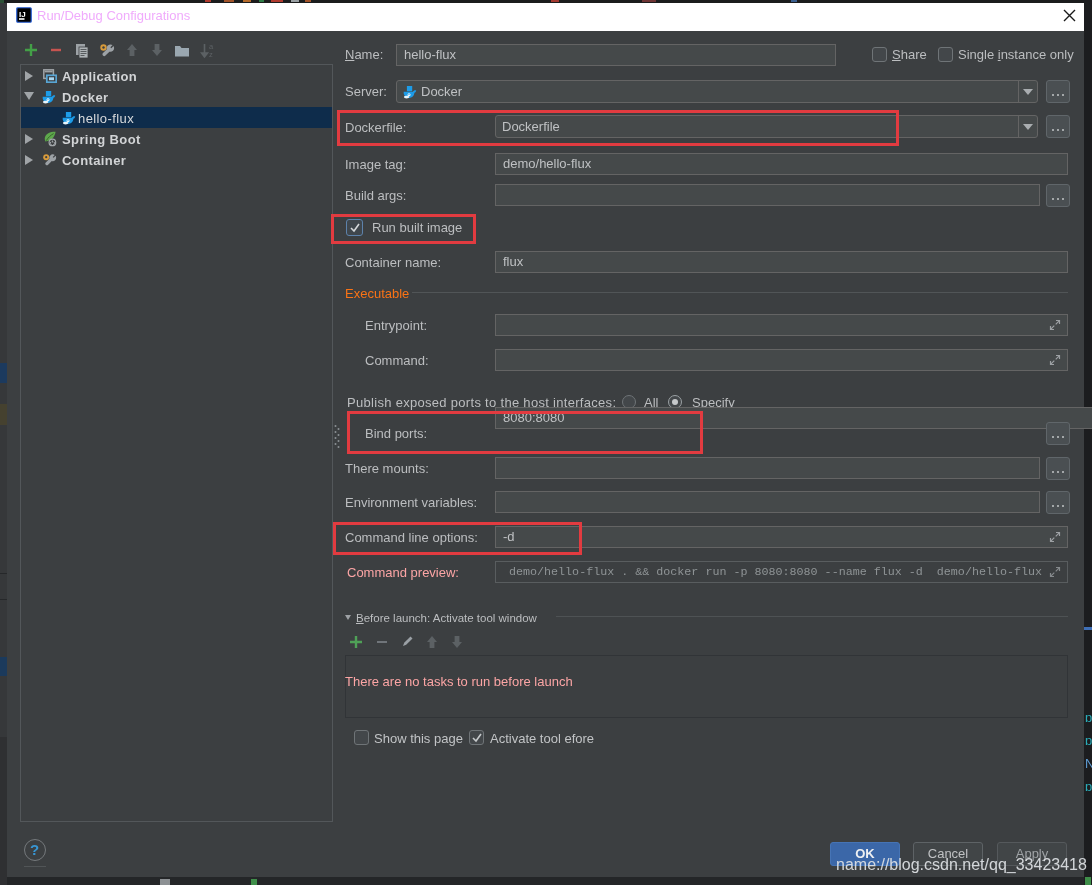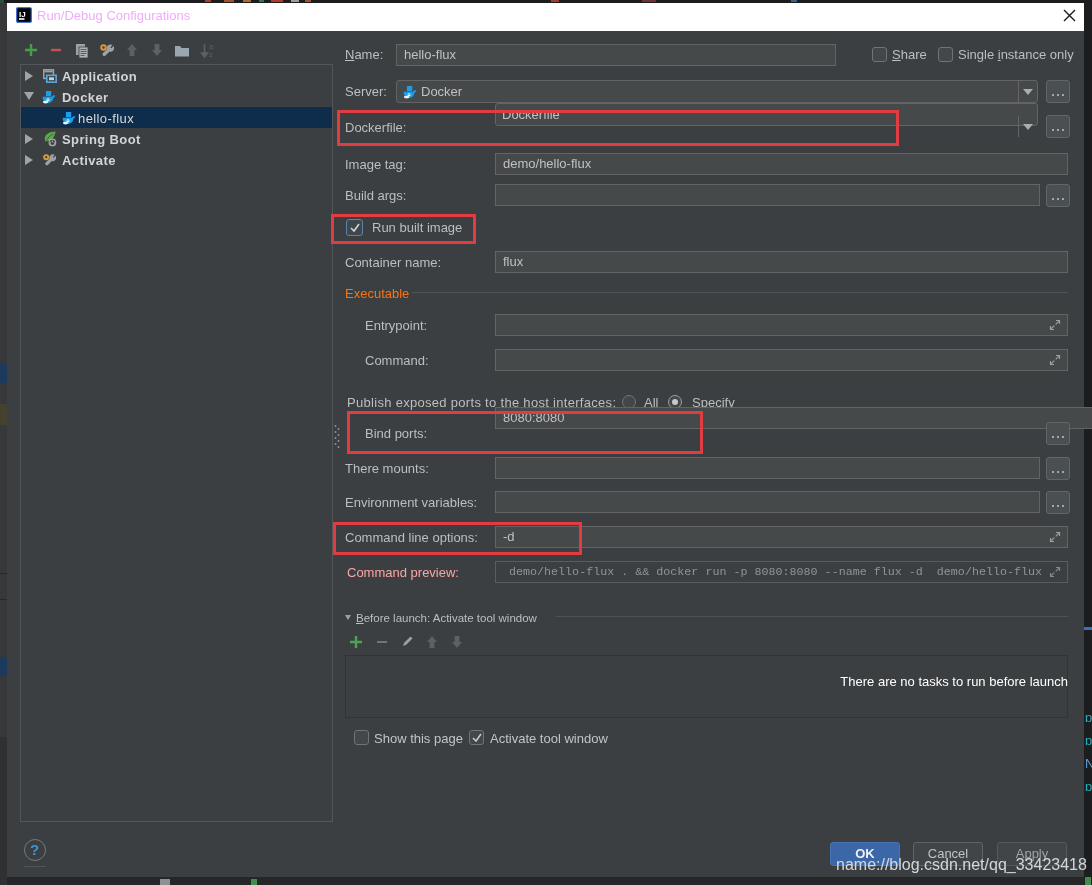--- a/index.html
+++ b/index.html
@@ -116,21 +116,21 @@
         <path d="M8.9 10.8 a2.1 2.1 0 1 0 3 0" stroke="#a2a7aa" stroke-width="1" fill="none"></path>
       </svg>
     <div class="tree" style="left:62px;top:132px">Spring Boot</div>
 
     <div class="arrR" style="left:25px;top:155px"></div>
     <svg class="abs" style="left:42px;top:153px" width="15" height="15" viewBox="0 0 15 15">
         <circle cx="4.2" cy="4.2" r="3" fill="#d89b3b"></circle>
         <circle cx="4.2" cy="4.2" r="1.1" fill="#3c3f41"></circle>
         <path d="M13.6 2.8 C14.5 4.2 14.3 6 13.1 7.2 C12.2 8.1 10.9 8.4 9.8 8 L6.1 11.7 C5.4 12.4 4.4 12.4 3.8 11.7 C3.1 11.1 3.1 10 3.8 9.4 L7.5 5.7 C7.1 4.6 7.4 3.3 8.3 2.4 C9.5 1.2 11.3 1 12.7 1.9 L10.7 3.9 L11.6 4.8 Z" fill="#9da2a6"></path>
       </svg>
-    <div class="tree" style="left:62px;top:153px">Activate</div>
+    <div class="tree" style="left:62px;top:153px">Container</div>
   </div>
 
   <div id="splitter">
     <svg class="abs" style="left:334px;top:424px" width="6" height="24" viewBox="0 0 6 24">
       <g fill="#8b9094">
           <circle cx="1.5" cy="2" r="1"></circle>
           <circle cx="4.5" cy="5" r="1"></circle>
           <circle cx="1.5" cy="8" r="1"></circle>
           <circle cx="4.5" cy="11" r="1"></circle>
           <circle cx="1.5" cy="14" r="1"></circle>
@@ -157,21 +157,21 @@
         <path d="M0.7 6.8 H9.7 C10.4 5.6 11.7 5 13.2 5.4 C13 6.5 12.4 7.3 11.4 7.7 C11.2 10.8 9 12.9 6.2 12.9 C3.4 12.9 1.1 11.1 0.7 8.4 Z" fill="#1d9ce8"></path>
         <ellipse cx="3.6" cy="12.1" rx="2.7" ry="1.3" fill="#e8f4fb"></ellipse>
         <circle cx="6" cy="9.7" r="1.5" fill="#fff"></circle>
         <circle cx="6" cy="9.7" r="0.65" fill="#1d9ce8"></circle>
       </svg>
     <div class="abs" style="left:1018px;top:81px;width:1px;height:21px;background:#646464"></div>
     <div class="cArr" style="left:1023px;top:89px"></div>
     <div class="DOT" style="left:1046px;top:80px"></div>
 
     <div class="L" style="left:345px;top:120px">Dockerfile:</div>
-    <div class="CB" style="left:495px;top:103px;width:543px">Dockerfile</div>
+    <div class="CB" style="left:495px;top:115px;width:543px">Dockerfile</div>
     <div class="abs" style="left:1018px;top:116px;width:1px;height:21px;background:#646464"></div>
     <div class="cArr" style="left:1023px;top:124px"></div>
     <div class="DOT" style="left:1046px;top:115px"></div>
     <div class="R" style="left:337px;top:110px;width:562px;height:36px"></div>
 
     <div class="L" style="left:345px;top:157px">Image tag:</div>
     <div class="I" style="left:495px;top:153px;width:573px">demo/hello-flux</div>
 
     <div class="L" style="left:345px;top:188px">Build args:</div>
     <div class="I" style="left:495px;top:184px;width:545px"></div>
@@ -250,29 +250,29 @@
         <path d="M3 12 L4.2 8.8 L10.5 2.5 L12.5 4.5 L6.2 10.8 Z" fill="#9aa0a5"></path>
       </svg>
     <svg class="abs" style="left:425px;top:635px" width="14" height="14" viewBox="0 0 14 14">
         <path d="M7 1 L12 7 H9.4 V13 H4.6 V7 H2 Z" fill="#5c6164"></path>
       </svg>
     <svg class="abs" style="left:450px;top:635px" width="14" height="14" viewBox="0 0 14 14">
         <path d="M7 13 L2 7 H4.6 V1 H9.4 V7 H12 Z" fill="#5c6164"></path>
       </svg>
 
     <div class="abs" style="left:345px;top:655px;width:723px;height:63px;border:1px solid #313437;box-sizing:border-box"></div>
-    <div class="L" style="left:345px;top:674px;width:723px;text-align:right;color:#ffffff">There are no tasks to run before launch</div>
+    <div class="L" style="left:345px;top:674px;width:723px;text-align:left;color:#fca5a5">There are no tasks to run before launch</div>
 
     <div class="cb" style="left:354px;top:730px"></div>
     <div class="L" style="left:374px;top:731px;color:#c2c4c6">Show this page</div>
     <div class="cb" style="left:469px;top:730px"></div>
     <svg class="abs" style="left:471px;top:732px" width="12" height="12" viewBox="0 0 12 12">
         <path d="M2 6 L5 9 L10 2" stroke="#c6c9cb" stroke-width="1.6" fill="none"></path>
       </svg>
-    <div class="L" style="left:490px;top:731px;color:#c2c4c6">Activate tool window</div>
+    <div class="L" style="left:490px;top:731px;color:#c2c4c6">Activate tool efore</div>
 
     <div class="abs" style="left:24px;top:839px;width:22px;height:22px;border:1px solid #75797c;border-radius:50%;box-sizing:border-box"></div>
     <div class="abs" style="left:30px;top:841px;color:#3896d3;font-size:15px;font-weight:bold">?</div>
     <div class="abs" style="left:24px;top:866px;width:22px;height:1px;background:#515557"></div>
 
     <div class="abs" style="left:830px;top:842px;width:70px;height:24px;background:#3b67a8;border:1px solid #4674b5;border-radius:3px;box-sizing:border-box;text-align:center;line-height:22px;font-size:13px;font-weight:bold;color:#eef0f2">OK</div>
     <div class="abs" style="left:913px;top:842px;width:70px;height:24px;background:#414547;border:1px solid #5e6366;border-radius:3px;box-sizing:border-box;text-align:center;line-height:22px;font-size:13px;color:#c0c2c4">Cancel</div>
     <div class="abs" style="left:997px;top:842px;width:70px;height:24px;background:#414547;border:1px solid #55595c;border-radius:3px;box-sizing:border-box;text-align:center;line-height:22px;font-size:13px;color:#9fa3a6">Apply</div>
 
     <div class="abs" style="left:836px;top:856px;font-size:16px;color:rgba(222,225,228,0.93);white-space:nowrap">name://blog.csdn.net/qq_33423418</div>

